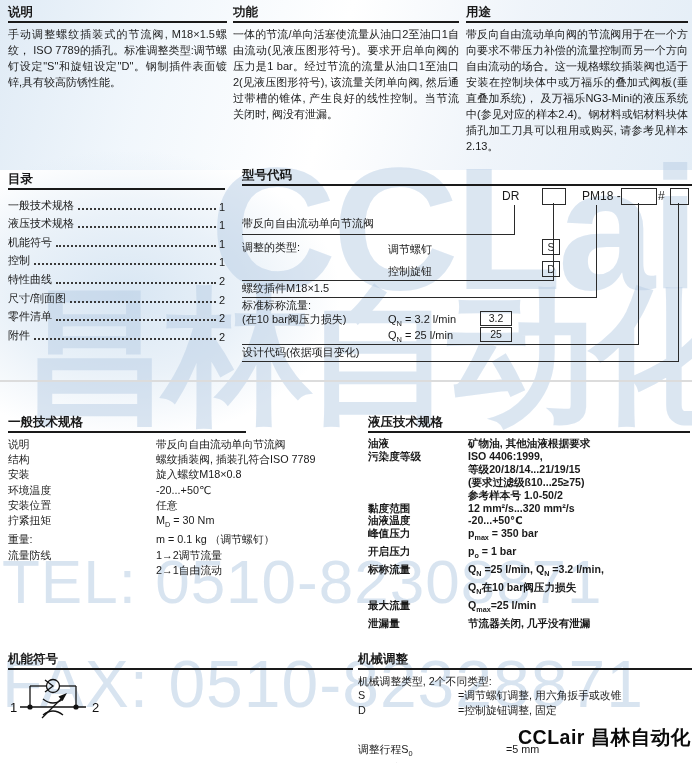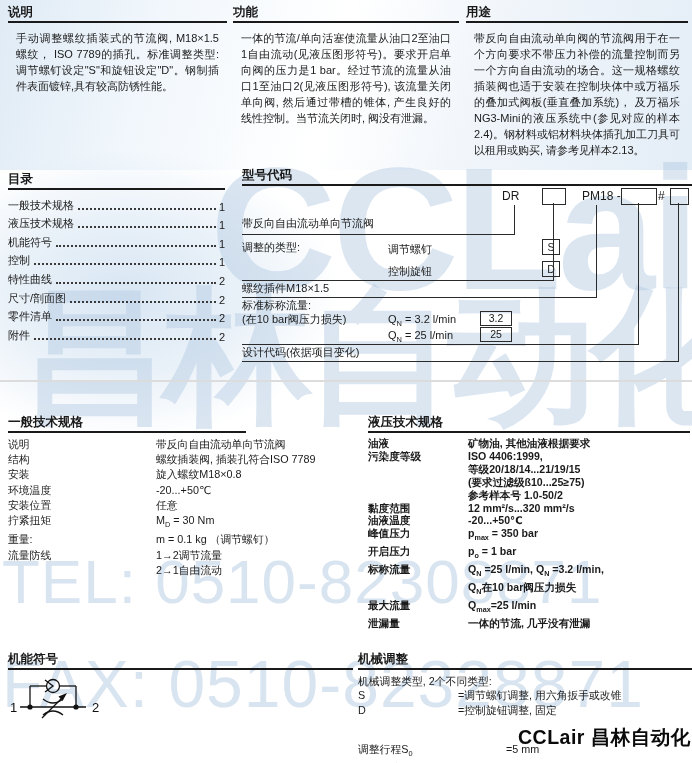--- a/index.html
+++ b/index.html
@@ -21,21 +21,21 @@
   .wm-fax{left:2px;top:646px;font-size:66px;font-weight:normal;letter-spacing:1px;opacity:.55;}
   .divider{position:absolute;left:0;top:380px;width:692px;height:2px;background:#dcdcdc;z-index:0;}
 
   
   .sec{position:absolute;z-index:1;}
   h2.sec-title{
     margin:0 0 4px 0;font-size:12.5px;font-weight:bold;
     border-bottom:2px solid #1a1a1a;padding-bottom:2px;line-height:14px;
   }
   h2.rule-short{width:238px;}
-  .para{margin:8px;font-size:11px;line-height:1.45;text-align:justify;}
+  .para{margin:0;font-size:11px;line-height:1.45;text-align:justify;}
 
   
   .toc-item{display:flex;align-items:flex-end;height:18.6px;font-size:11px;}
   .toc-item .lbl{white-space:nowrap;}
   .toc-item .leader{flex:1;border-bottom:2px dotted #3a3a3a;margin:0 3px 3px 4px;}
   .toc-item .pg{white-space:nowrap;}
 
   
   .mc{width:450px;height:202px;}
   .mc .abs{position:absolute;font-size:11px;line-height:13px;}
@@ -252,21 +252,21 @@
   <div class="spec-row h-row">
       <span></span>
       <span>Q<sub>N</sub>在10 bar阀压力损失</span>
     </div>
   <div class="spec-row h-row">
       <span>最大流量</span>
       <span>Q<sub>max</sub>=25 l/min</span>
     </div>
   <div class="spec-row h-row">
       <span>泄漏量</span>
-      <span>一体的节流, 几乎没有泄漏</span>
+      <span>节流器关闭, 几乎没有泄漏</span>
     </div>
 </div>
 
 <div class="sec" style="left:8px;top:652px;width:345px;height:105px;">
   <h2 class="sec-title">机能符号</h2>
   <svg class="sym-svg" width="110" height="52" viewBox="0 0 110 52">
     <g stroke="#111" stroke-width="1.3" fill="none">
       <line x1="12" y1="31" x2="78" y2="31"></line>
       <line x1="22" y1="31" x2="22" y2="10"></line>
       <line x1="68" y1="31" x2="68" y2="10"></line>

